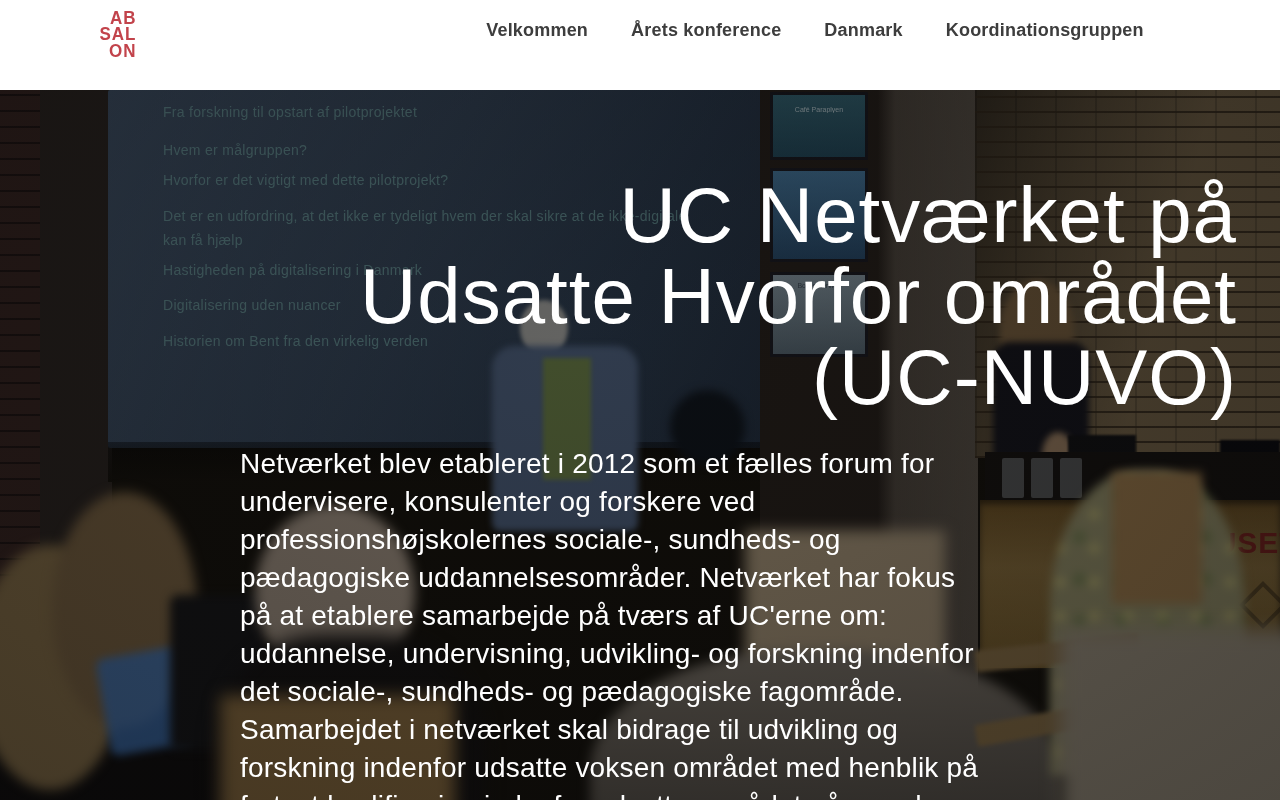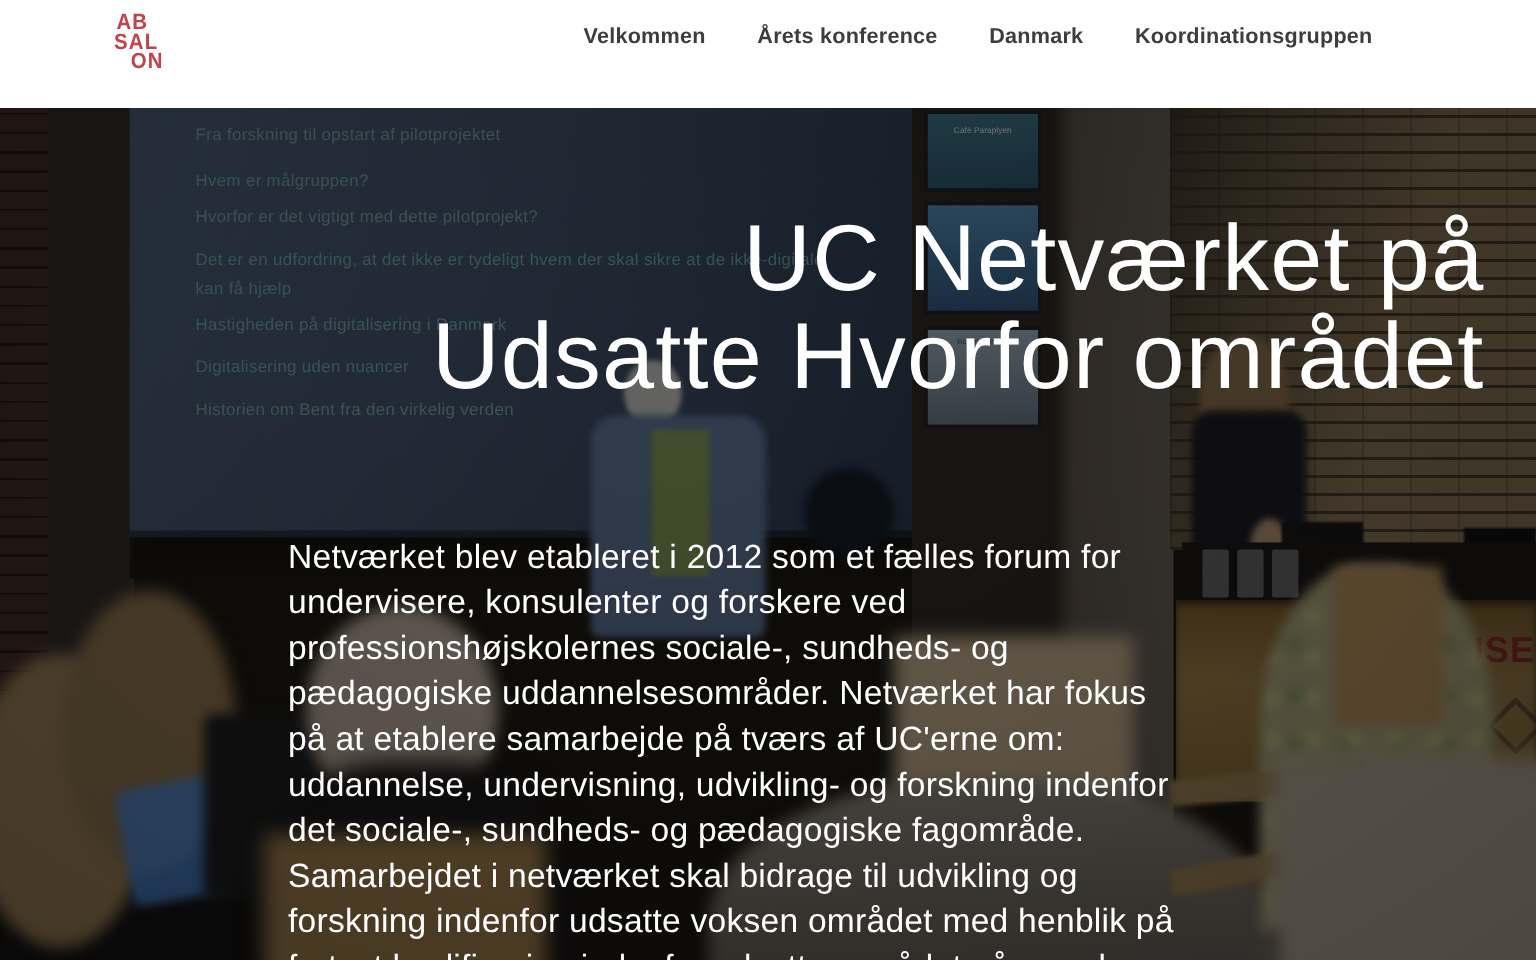--- a/index.html
+++ b/index.html
@@ -1,21 +1,21 @@
 <!DOCTYPE html>
 <html><head>
 <meta charset="utf-8">
 <style>
   * { margin:0; padding:0; box-sizing:border-box; }
   html,body { width:1280px; height:800px; overflow:hidden; background:#fff;
     font-family:"Liberation Sans", sans-serif; }
 
   
   .site-header { position:relative; width:1280px; height:90px; background:#ffffff; z-index:30; }
-  .logo { position:absolute; left:95px; top:12px; display:flex; align-items:flex-start; gap:9px; cursor:pointer; }
+  .logo { position:absolute; left:95px; top:12px; display:flex; align-items:flex-start; gap:9px; cursor:pointer;text-align:right; }
   .logo-mark { display:flex; flex-direction:column; color:#c2434b; font-weight:800;
     font-size:17px; line-height:15px; letter-spacing:1px; transform:scaleY(1.08); }
   .logo-mark span:nth-child(1){ padding-left:2px; }
   .logo-mark span:nth-child(3){ padding-left:14px; }
   .logo-text { display:flex; flex-direction:column; color:#c2434b; font-size:11.5px;
     line-height:13.5px; padding-top:11px; letter-spacing:.2px; }
   .main-nav { position:absolute; right:115px; top:16px; width:700px;
     display:flex; flex-wrap:wrap; justify-content:center;
     column-gap:60px; row-gap:2px;gap:43px; }
   .main-nav a { text-decoration:none; color:#3d3d3d; font-size:18px; font-weight:700;
@@ -210,16 +210,17 @@
     <div class="table-strip ts2"></div>
     <div class="br-gray-head"></div>
   </div>
 
   <div class="hero-overlay"></div>
 
   <div class="hero-content">
     <h1 class="hero-title">
       <span>UC Netværket på</span>
       <span>Udsatte Hvorfor området</span>
+      <span>(UC-NUVO)</span>
     </h1>
     <p class="hero-paragraph">Netværket blev etableret i 2012 som et fælles forum for undervisere, konsulenter og forskere ved professionshøjskolernes sociale-, sundheds- og pædagogiske uddannelsesområder. Netværket har fokus på at etablere samarbejde på tværs af UC'erne om: uddannelse, undervisning, udvikling- og forskning indenfor det sociale-, sundheds- og pædagogiske fagområde. Samarbejdet i netværket skal bidrage til udvikling og forskning indenfor udsatte voksen området med henblik på fortsat kvalificering indenfor udsatte-området på grund- efter- og videreuddannelsen.</p>
   </div>
 </section>
 
 </body></html>

